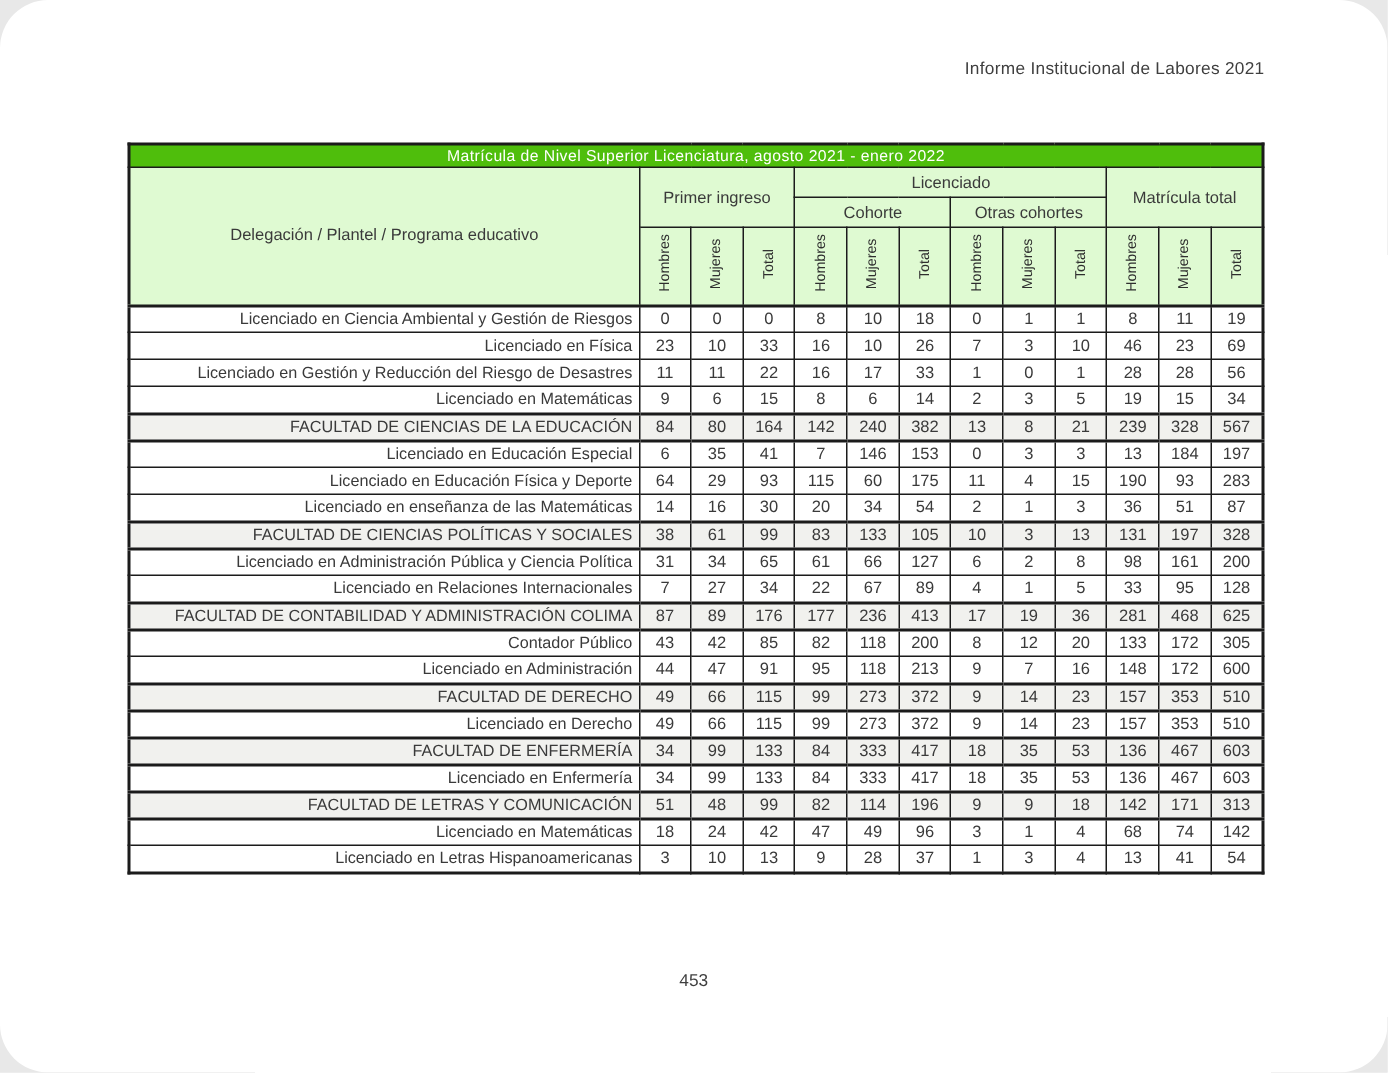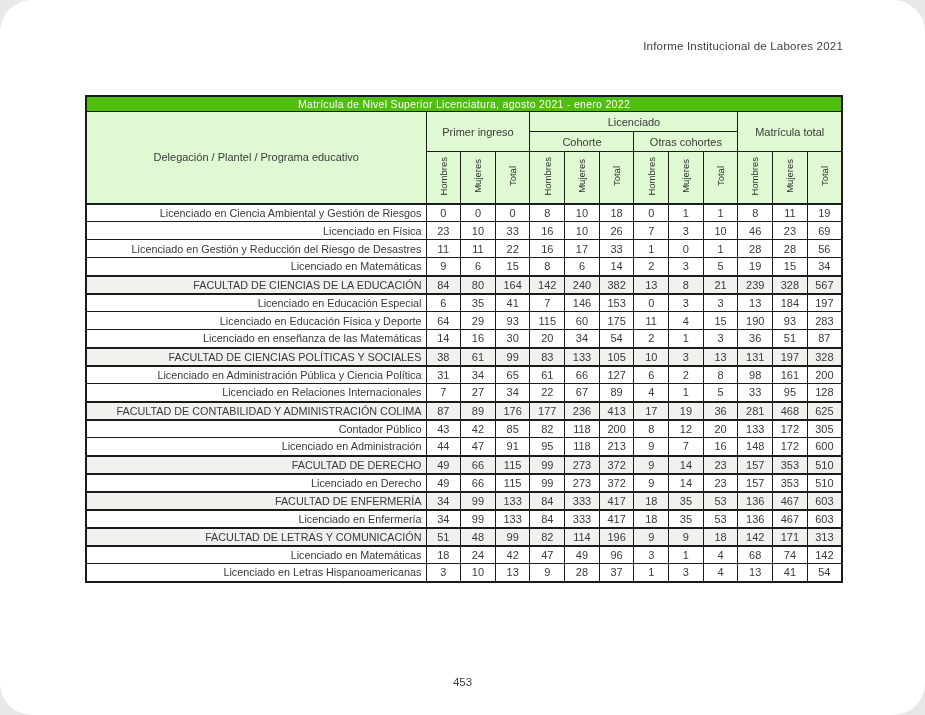--- a/index.html
+++ b/index.html
@@ -89,21 +89,20 @@
     background:var(--faculty-bg);
     border-top-width:2px;
     border-bottom-width:2px;
   }
   .page-number{
     position:absolute;
     top:648px;left:0;width:925px;
     text-align:center;
     font-size:11.5px;
     color:#3f3f3f;
-    margin-top:28px;
   }
 </style>
 </head>
 <body>
 
 <div class="page">
 
   <div class="doc-header">Informe Institucional de Labores 2021</div>
 
   <div class="table-wrap">

